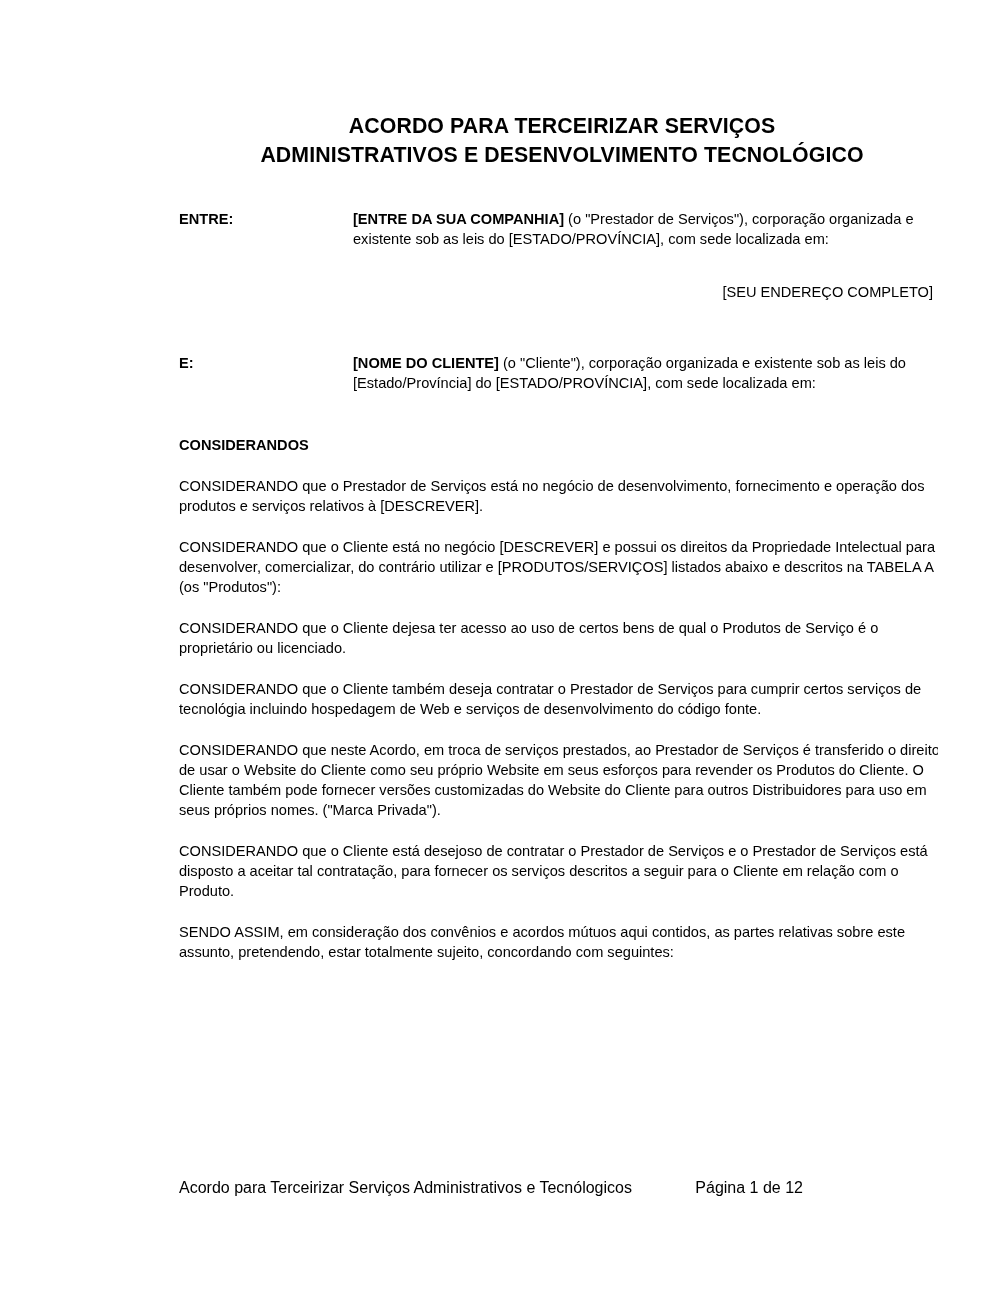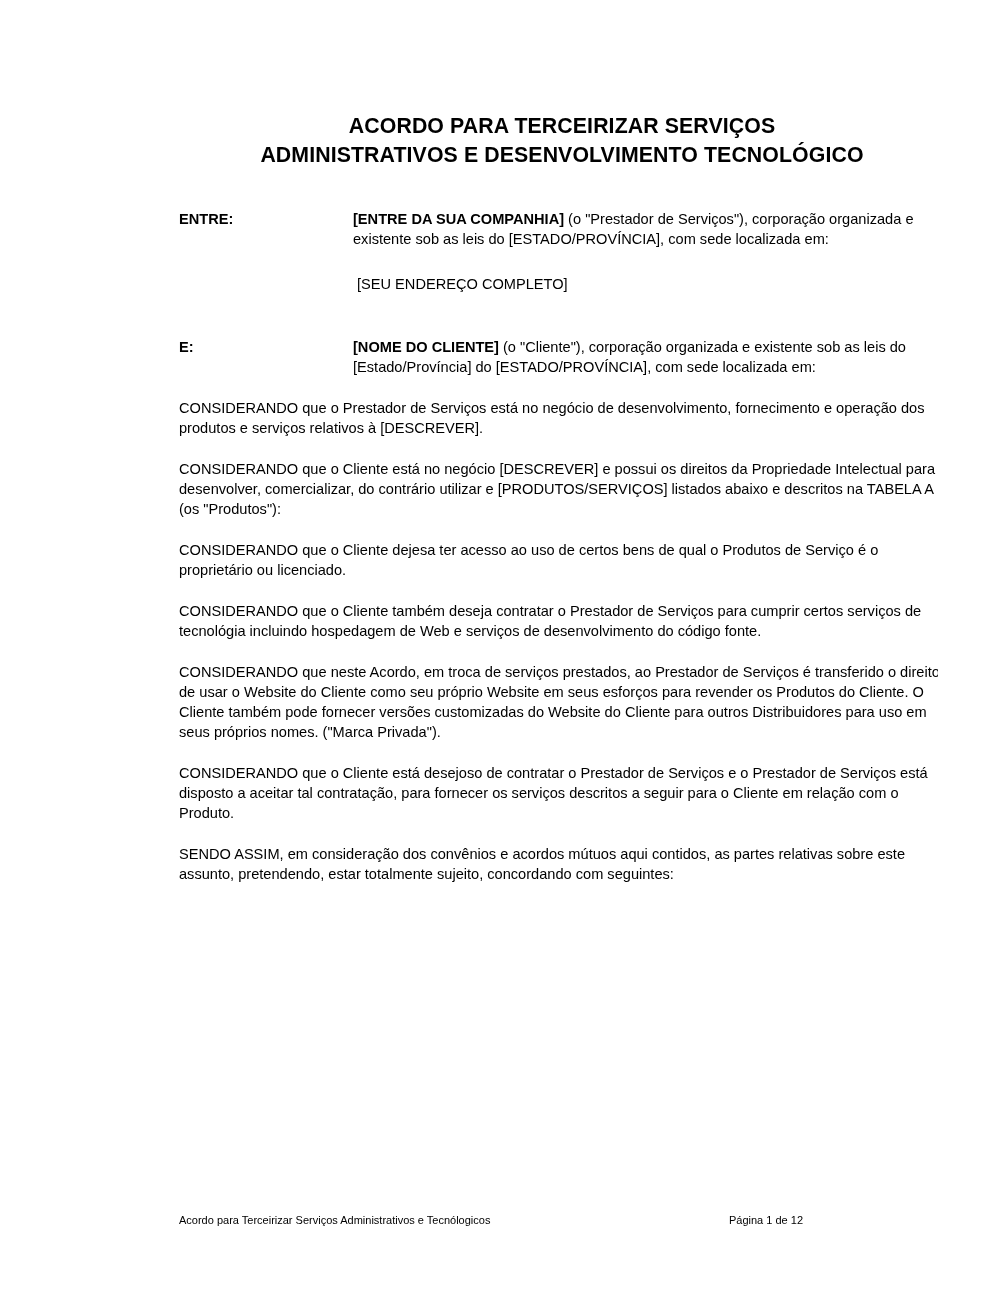--- a/index.html
+++ b/index.html
@@ -67,22 +67,23 @@
   .party-label {
     flex: 0 0 174px;
     font-weight: bold;
     white-space: nowrap;
   }
   .party-body {
     flex: 1 1 auto;
   }
   .party-main { margin: 0; }
   .party-address {
-    margin: 4px;
+    margin: 12px;
     padding-top: 20.2px;
+    text-align: right;
   }
   .party-main b { font-weight: bold; }
 
   
   .section-heading {
     margin: 0;
     padding-top: 42px;
     font-size: 14.6px;
     line-height: 20.2px;
     font-weight: bold;
@@ -92,25 +93,25 @@
   .recital {
     margin: 0;
     padding-top: 20.5px;
   }
 
   
   .footer {
     position: absolute;
     left: 117px;
     right: 117px;
-    top: 1210px;
+    top: 1178px;
     display: flex;
     justify-content: space-between;
     align-items: center;
-    font-size: 11px;
+    font-size: 16px;
     line-height: 20.2px;
   }
   .footer-left  { white-space: nowrap; }
   .footer-right { white-space: nowrap; padding-right: 18px; }
 </style>
 </head>
 <body>
 
 <div class="page">
 
@@ -130,20 +131,21 @@
       </div>
     </div>
 
     <div class="party-block e-party">
       <div class="party-label">E:</div>
       <div class="party-body">
         <p class="party-main"><b>[NOME DO CLIENTE]</b><span> (o "Cliente"), corporação organizada e existente sob as leis do [Estado/Província] do [ESTADO/PROVÍNCIA], com sede localizada em:</span></p>
       </div>
     </div>
 
+    <h2 class="section-heading">CONSIDERANDOS</h2>
 
     <p class="recital">CONSIDERANDO que o Prestador de Serviços está no negócio de desenvolvimento, fornecimento e operação dos produtos e serviços relativos à  [DESCREVER].</p>
     <p class="recital">CONSIDERANDO que o Cliente está no negócio [DESCREVER] e possui os direitos da Propriedade Intelectual para desenvolver, comercializar, do contrário utilizar e [PRODUTOS/SERVIÇOS] listados abaixo e  descritos na TABELA A (os "Produtos"):</p>
     <p class="recital">CONSIDERANDO que o Cliente dejesa ter acesso ao uso de certos bens de qual o Produtos de Serviço é o proprietário ou licenciado.</p>
     <p class="recital">CONSIDERANDO que o Cliente também deseja contratar o Prestador de Serviços para cumprir certos serviços de tecnológia incluindo hospedagem de Web e serviços de desenvolvimento do código fonte.</p>
     <p class="recital">CONSIDERANDO que neste Acordo, em troca de serviços prestados, ao Prestador de Serviços é transferido o direito de usar o Website do Cliente como seu próprio Website em seus esforços para revender os Produtos do Cliente. O Cliente também pode fornecer versões customizadas do Website do Cliente para outros Distribuidores para uso em seus próprios nomes. ("Marca Privada").</p>
     <p class="recital">CONSIDERANDO que o Cliente está desejoso de contratar o Prestador de Serviços e o Prestador de Serviços está disposto a aceitar tal contratação, para fornecer os serviços descritos a seguir para o Cliente em relação com o Produto.</p>
     <p class="recital">SENDO ASSIM, em consideração dos convênios e acordos mútuos aqui contidos, as partes relativas sobre este assunto, pretendendo, estar totalmente sujeito, concordando com seguintes:</p>
 
   </div>

